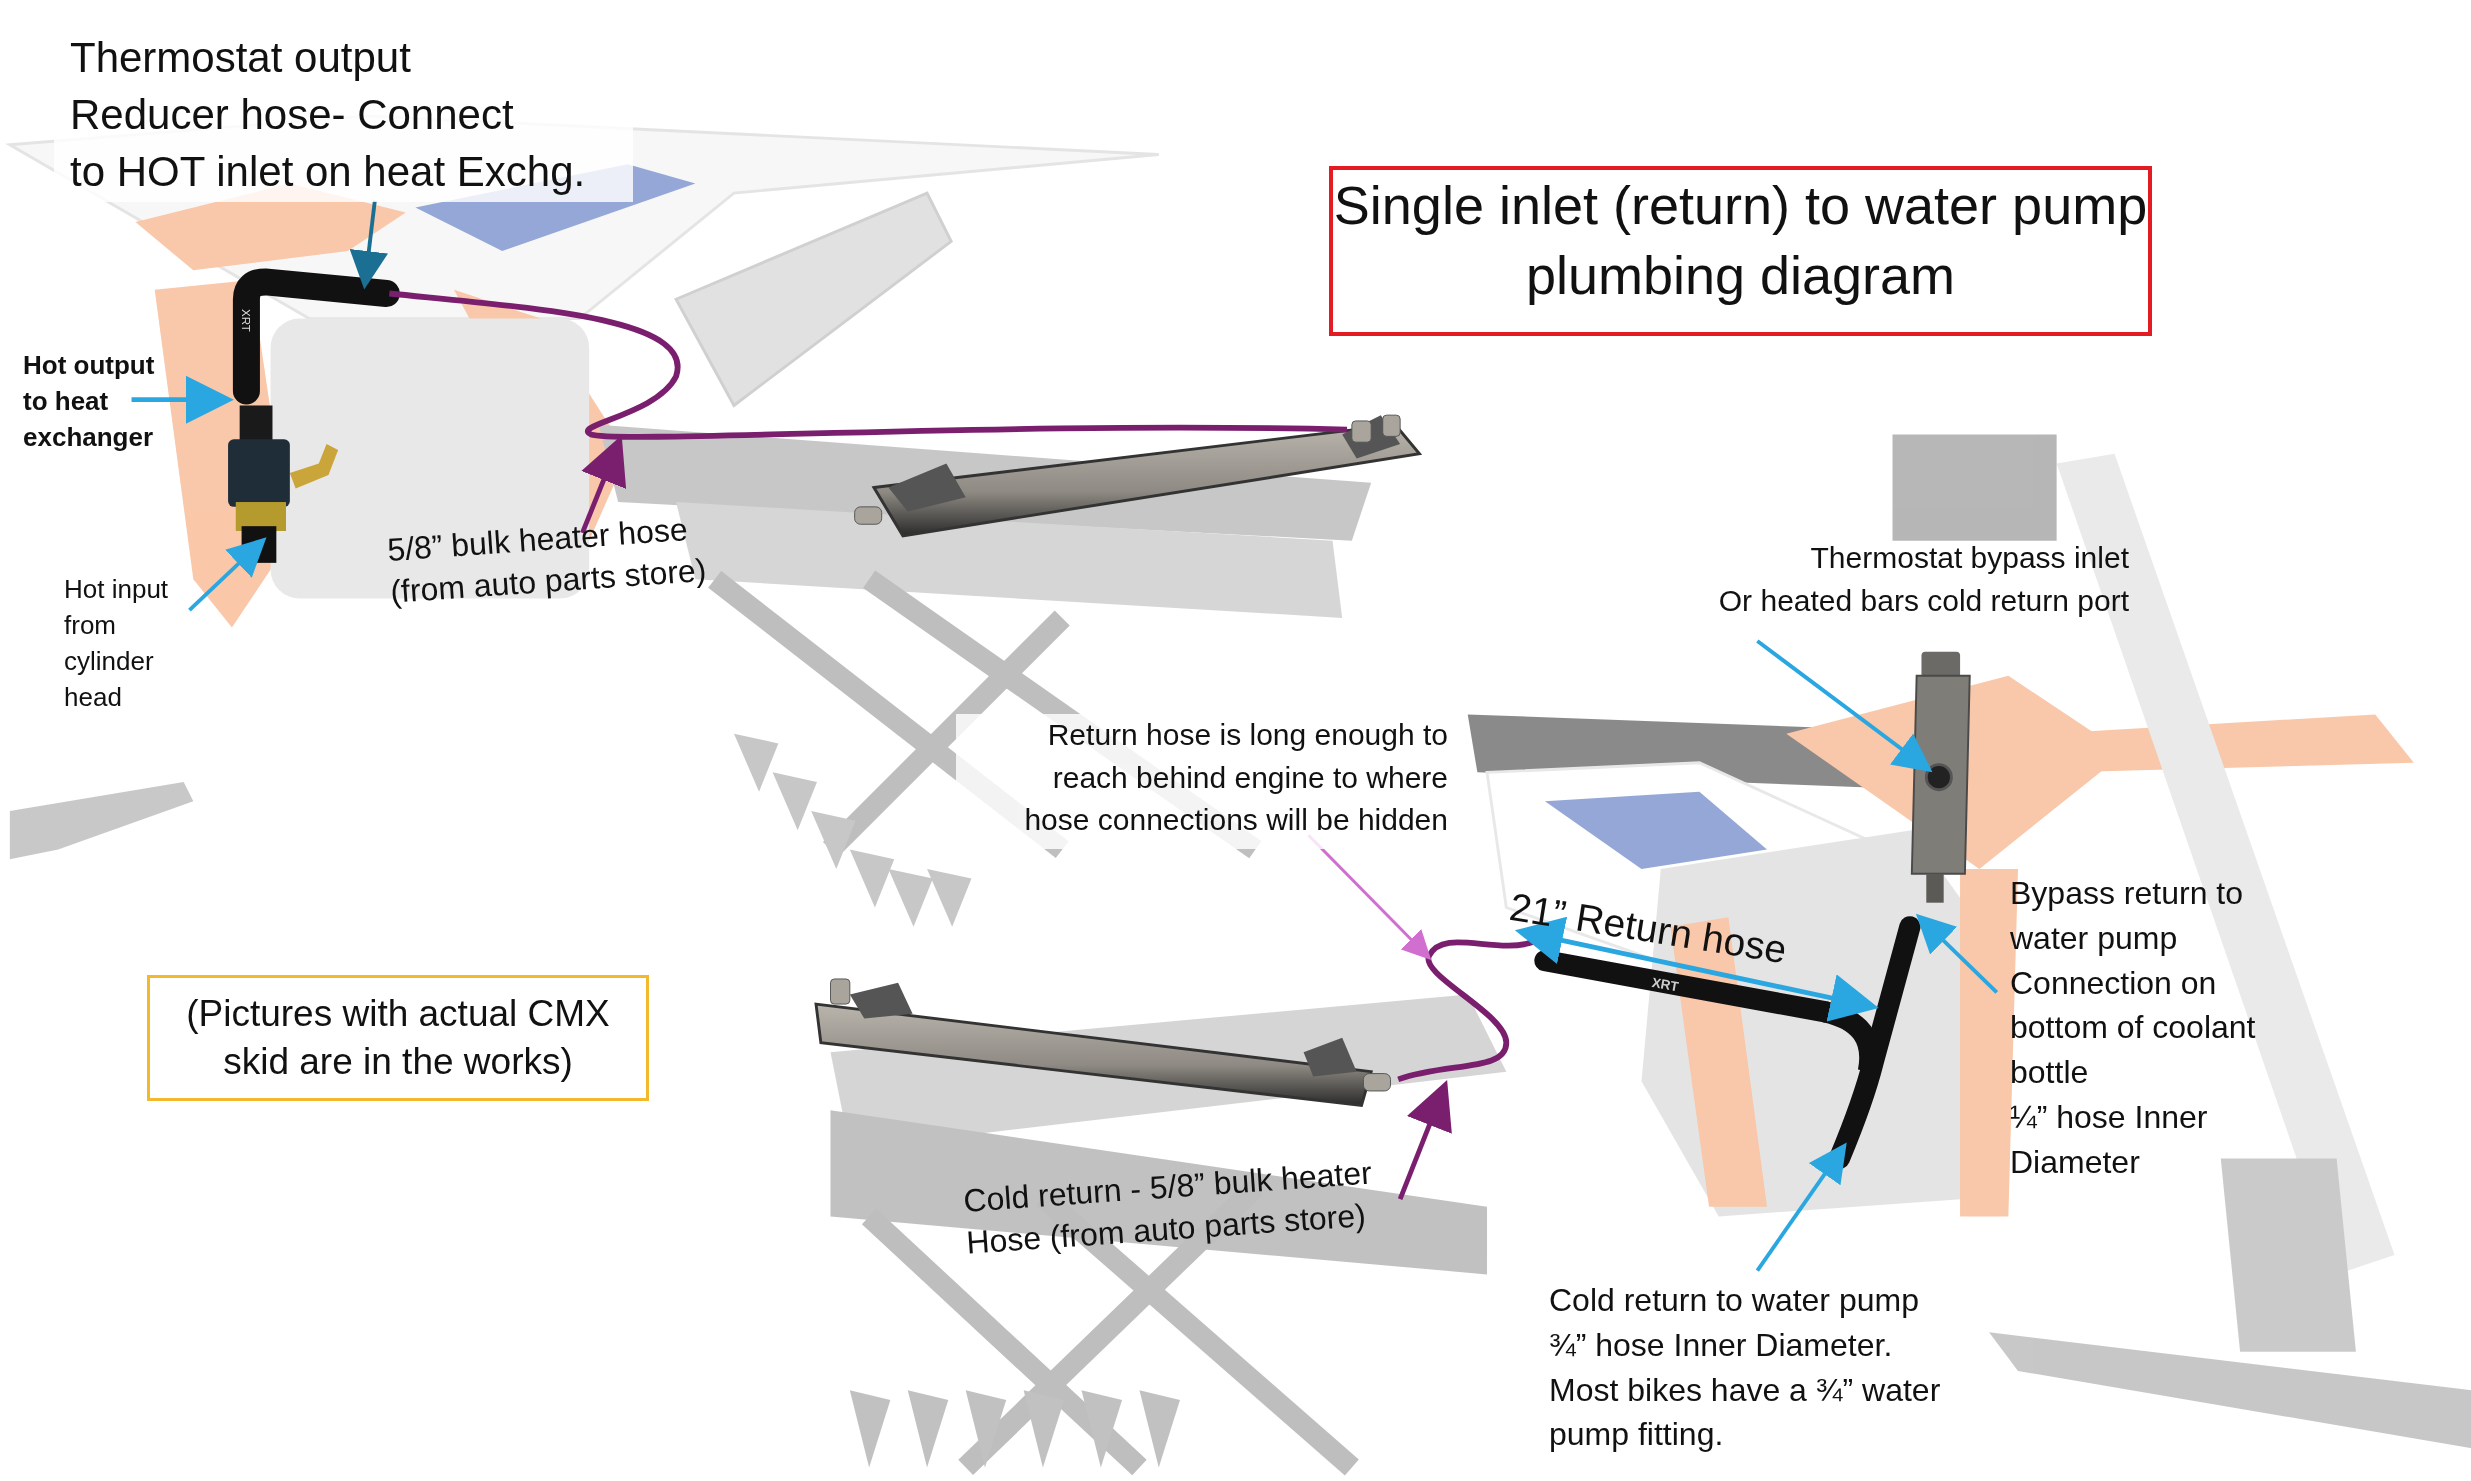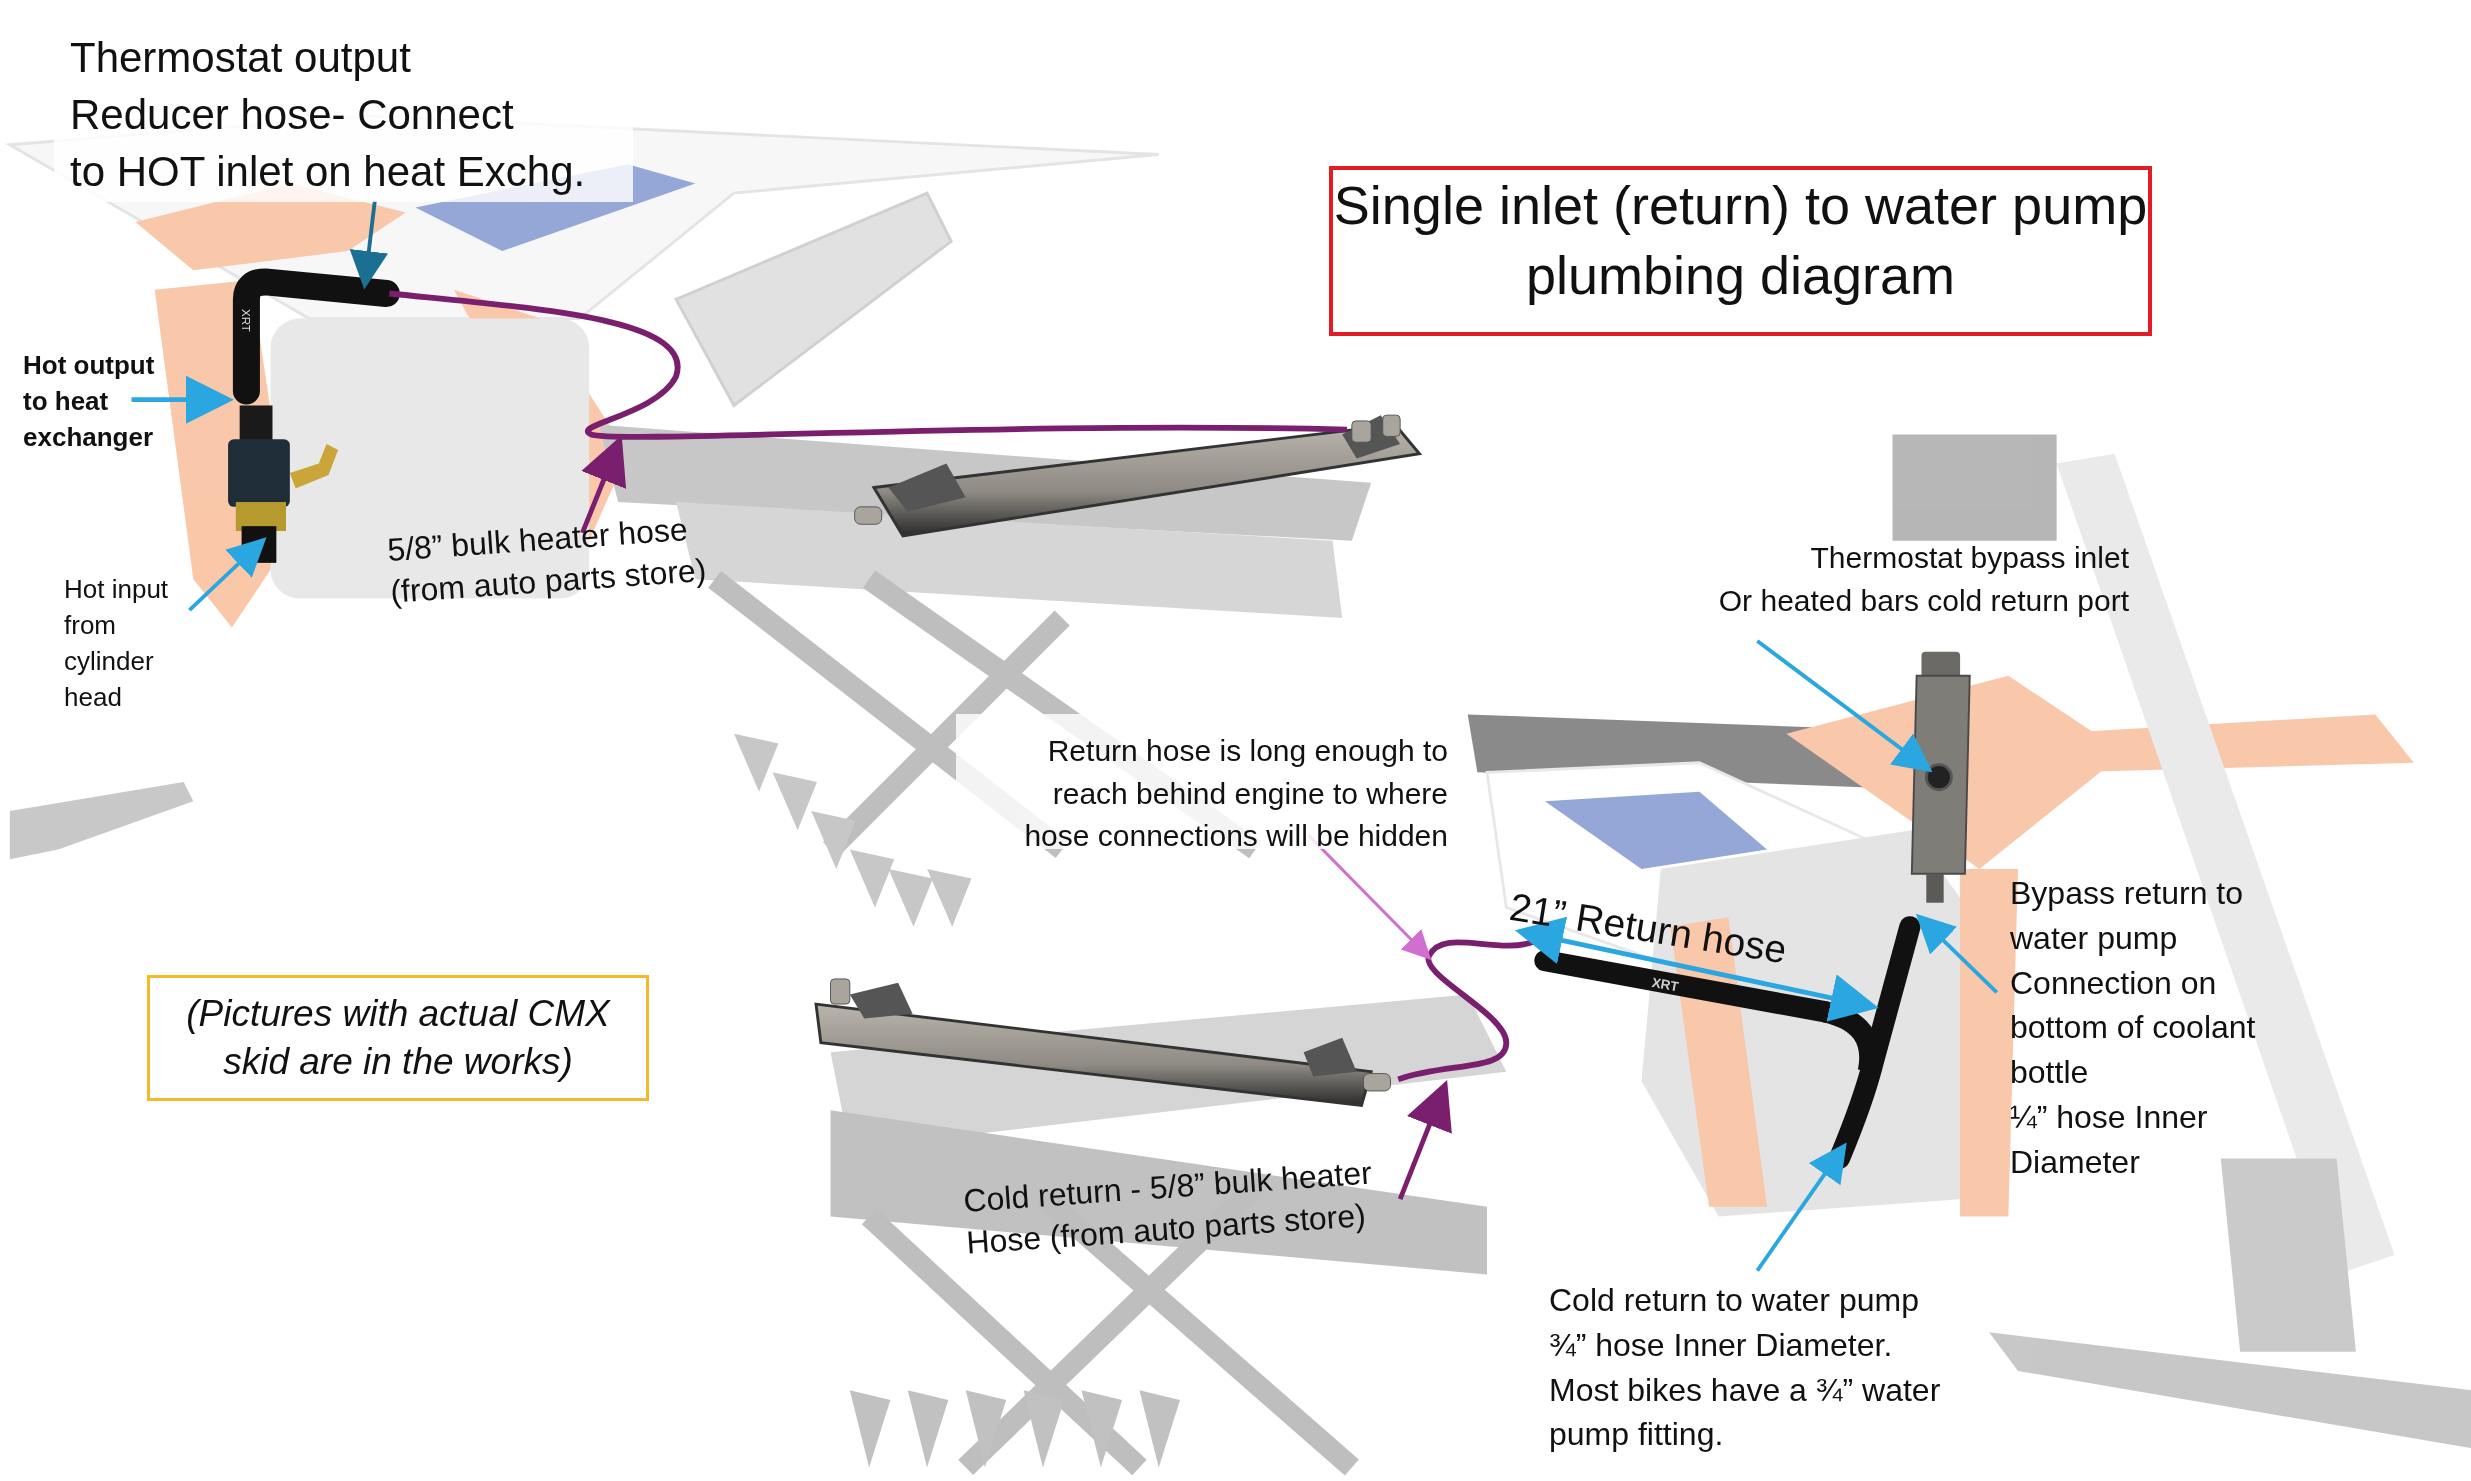--- a/index.html
+++ b/index.html
@@ -18,21 +18,21 @@
   .title-box {
     position:absolute; left:1329px; top:166px; width:823px; height:170px;
     border:4.8px solid #e31b23; background:#fff; box-sizing:border-box;
     display:flex; align-items:flex-start; justify-content:center; text-align:center;
     font-size:54px; line-height:1.3; color:#111;
   }
   .note-box {
     position:absolute; left:147px; top:975px; width:502px; height:126px;
     border:3.9px solid #f2b92c; background:#fff; box-sizing:border-box;
     display:flex; align-items:center; justify-content:center; text-align:center;
-    font-size:37px; font-style:italic; line-height:1.3; color:#111;
+    font-size:37px; line-height:1.3; color:#111;
   }
 </style>
 </head>
 <body>
 
 <svg class="scene" viewBox="0 0 2560 1534" width="2472" height="1481">
   <defs>
     <marker id="ab" markerWidth="10" markerHeight="10" refX="8" refY="5" orient="auto" markerUnits="strokeWidth">
       <path d="M0,0 L10,5 L0,10 z" fill="#2aa7e0"></path>
     </marker>
@@ -209,21 +209,21 @@
 exchanger</div>
 <div class="lbl" style="left:64px;top:572px;font-size:26px;line-height:1.38;text-align:left;">Hot input
 from
 cylinder
 head</div>
 <div class="lbl" style="left:386px;top:529px;font-size:32px;transform:rotate(-4deg);transform-origin:left top;">5/8” bulk heater hose
 (from auto parts store)</div>
 
 <div class="lbl" style="left:1641px;top:537px;width:488px;font-size:30px;text-align:right;line-height:1.42;">Thermostat bypass inlet
 Or heated bars cold return port</div>
-<div class="lbl" style="left:951px;top:714px;width:497px;font-size:30px;text-align:right;line-height:1.42;margin-top:16px;">Return hose is long enough to
+<div class="lbl" style="left:951px;top:714px;width:497px;font-size:30px;text-align:right;line-height:1.42;">Return hose is long enough to
 reach behind engine to where
 hose connections will be hidden</div>
 <div class="lbl" style="left:1514px;top:881px;font-size:39px;transform:rotate(9deg);transform-origin:left top;">21” Return hose</div>
 <div class="lbl" style="left:2010px;top:871px;font-size:32px;line-height:1.40;">Bypass return to
 water pump
 Connection on
 bottom of coolant
 bottle
 ¼” hose Inner
 Diameter</div>

